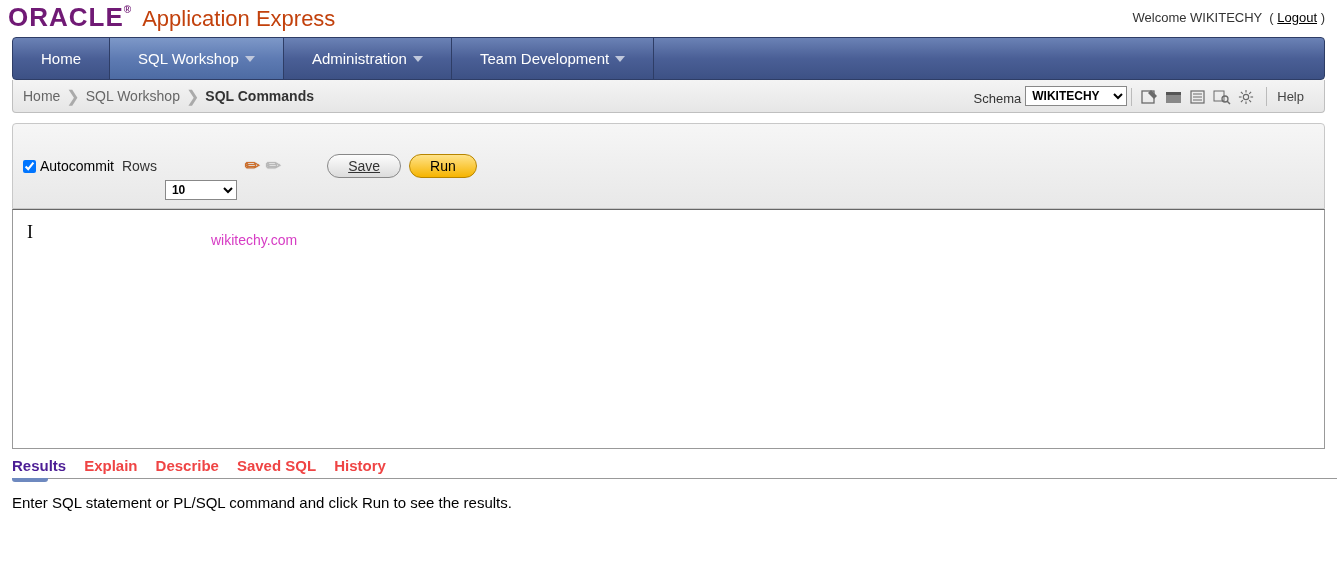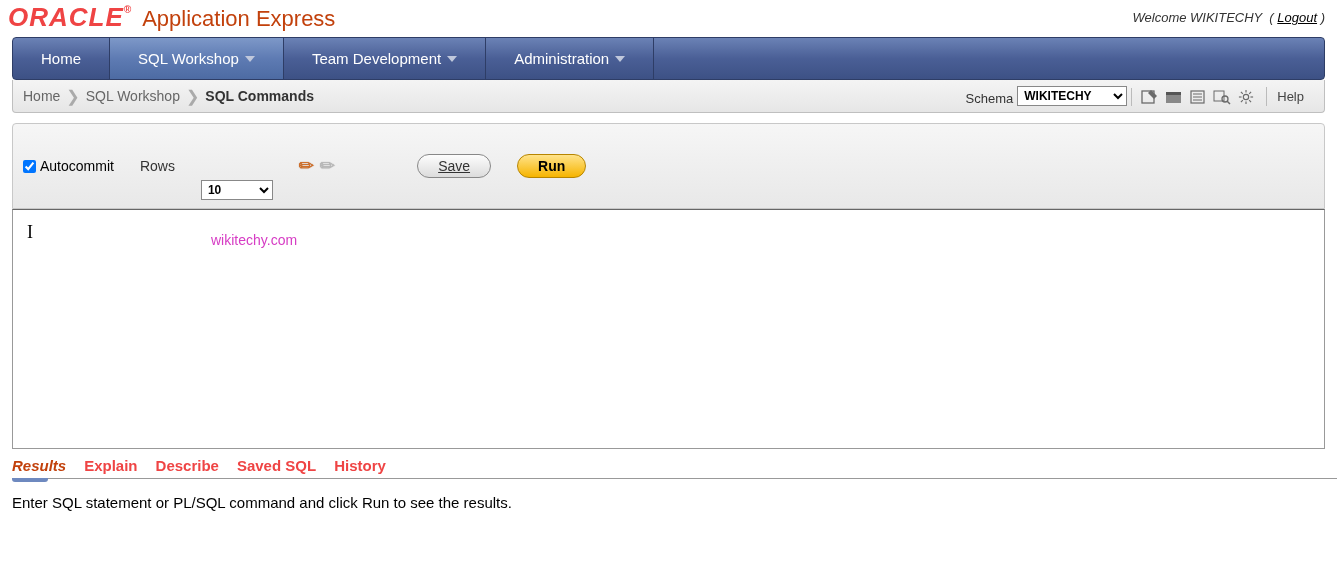--- a/index.html
+++ b/index.html
@@ -1,71 +1,71 @@
 <!DOCTYPE html>
 <html><head>
   <meta charset="utf-8">
   <style>
     * { margin: 0; padding: 0; box-sizing: border-box; }
     body { font-family: Arial, Helvetica, sans-serif; font-size: 13px; background: #fff; }
 
     
     .header { display: flex; align-items: center; padding: 2px 12px 0 8px; }
     .logo { display: flex; align-items: baseline; gap: 10px; }
-    .oracle-logo { font-family: Arial, sans-serif; font-weight: bold; font-size: 26px; color: #ef4444; letter-spacing: 1px; font-style: italic; }
+    .oracle-logo { font-family: Arial, sans-serif; font-weight: bold; font-size: 26px; color: #701a75; letter-spacing: 1px; }
     .oracle-logo sup { font-size: 10px; vertical-align: top; position: relative; top: 2px; }
     .app-express { font-size: 22px; color: #c2410c; font-weight: normal; }
-    .header-right { margin-left: auto; font-size: 13px; color: #333; font-style: italic; }
+    .header-right { margin-left: auto; font-size: 13px; color: #333; }
     .header-right a { color: #000; text-decoration: underline; }
     .header-right .paren { color: #333; }
 
     
     .main-nav { display: flex; margin: 4px 12px 0 12px; background: linear-gradient(to bottom, #6b82b5 0%, #4a5f96 50%, #3d5185 100%); border: 1px solid #2e3d66; border-radius: 4px; }
     .nav-item { padding: 12px 28px; color: #fff; font-size: 15px; border-right: 1px solid #2e3d66; cursor: pointer; display: flex; align-items: center; gap: 6px; }
     .nav-item.active { background: linear-gradient(to bottom, #7d98c8 0%, #5e7bb3 50%, #4d6ba3 100%); }
     .nav-item .caret { width: 0; height: 0; border-left: 5px solid transparent; border-right: 5px solid transparent; border-top: 6px solid #c0c8dc; }
 
     
     .sub-bar { display: flex; align-items: center; margin: 0 12px; padding: 6px 10px; background: linear-gradient(to bottom, #f4f4f4 0%, #e6e6e6 100%); border: 1px solid #bfbfbf; border-top: none; border-radius: 0 0 4px 4px; }
     .breadcrumb { display: flex; align-items: center; gap: 6px; color: #666; font-size: 14px; }
     .breadcrumb .crumb { cursor: pointer; }
     .breadcrumb .crumb.current { color: #333; font-weight: bold; }
     .breadcrumb .sep { color: #aaa; font-size: 16px; }
     .sub-right { margin-left: auto; display: flex; align-items: flex-end; gap: 4px; }
     .schema-label { font-size: 13px; color: #333; }
-    .schema-select { font-size: 12px; font-weight: bold; padding: 1px 2px; width: 110px; border: 1px solid #888; background: #fff; }
+    .schema-select { font-size: 12px; font-weight: bold; padding: 1px 2px; width: 102px; border: 1px solid #888; background: #fff; }
     .icon-row { display: flex; align-items: center; gap: 4px; padding-left: 8px; border-left: 1px solid #bbb; }
     .tool-icon { width: 20px; height: 18px; display: flex; align-items: center; justify-content: center; color: #6a6a6a; cursor: pointer; }
     .tool-icon svg { display: block; }
     .help-btn { padding: 2px 10px; color: #444; border-left: 1px solid #bbb; margin-left: 6px; cursor: pointer; }
 
     
-    .toolbar { margin: 10px 12px 0 12px; padding: 8px 10px; background: linear-gradient(to bottom, #f6f6f6 0%, #e8e8e8 100%); border: 1px solid #c8c8c8; border-radius: 4px 4px 0 0; display: flex; align-items: center; gap: 26px; }
+    .toolbar { margin: 10px 12px 0 12px; padding: 8px 10px; background: linear-gradient(to bottom, #f6f6f6 0%, #e8e8e8 100%); border: 1px solid #c8c8c8; border-radius: 4px 4px 0 0; display: flex; align-items: center; gap: 8px; }
     .chk-wrap { display: flex; align-items: center; gap: 4px; font-size: 14px; }
     .rows-label { font-size: 14px; color: #333; }
     .rows-select { font-size: 12px; font-weight: bold; padding: 1px 2px; width: 72px; border: 1px solid #888; background: #fff; margin-top: 48px; }
     .mini-icons { display: flex; gap: 6px; align-items: center; }
     .pencil { font-size: 18px; transform: rotate(-45deg); display: inline-block; cursor: pointer; }
     .pencil.orange { color: #d86b1f; text-shadow: 0 0 1px #8a3e00; }
     .pencil.gray { color: #bbb; text-shadow: 0 0 1px #888; }
     .btn { border-radius: 14px; padding: 3px 20px; font-size: 14px; border: 1px solid #888; cursor: pointer; }
     .btn-save { background: linear-gradient(to bottom, #fdfdfd 0%, #dcdcdc 100%); color: #333; text-decoration: underline; }
-    .btn-run { background: linear-gradient(to bottom, #ffe38a 0%, #f6b400 100%); color: #000; font-weight: bold; border-color: #b78500; text-align: center; }
+    .btn-run { background: linear-gradient(to bottom, #ffe38a 0%, #f6b400 100%); color: #000; font-weight: normal; border-color: #b78500; text-align: center; }
 
     
     .sql-area { margin: 0 12px; border: 1px solid #999; border-top: 1px solid #666; height: 240px; position: relative; background: #fff; }
     .sql-area textarea { width: 100%; height: 100%; border: none; outline: none; resize: none; font-family: Arial; font-size: 13px; padding: 4px; background: transparent; }
     .watermark { position: absolute; left: 198px; top: 22px; color: #d63cc4; font-size: 14px; pointer-events: none; }
     .cursor-ibeam { position: absolute; left: 14px; top: 12px; font-family: serif; font-size: 18px; color: #000; pointer-events: none; }
 
     
     .results-wrap { margin: 8px 0 0 12px; }
     .result-tabs { display: flex; gap: 18px; border-bottom: 1px solid #999; padding: 0 0 4px 0; font-size: 15px; }
     .result-tab { color: #ef4444; cursor: pointer; font-weight: bold; }
-    .result-tab.active { color: #c2410c; font-style: italic; }
+    .result-tab.active { color: #4c1d95; }
     .tab-underline { width: 36px; height: 4px; background: #6e89bf; margin-top: -1px; margin-left: 0; border-radius: 0 0 3px 3px; }
     .result-msg { padding: 12px 0; font-size: 15px; color: #000; }
   </style>
 </head>
 <body>
 
 <div class="header">
   <div class="logo">
     <span class="oracle-logo"><span>ORACLE</span><sup>®</sup></span>
     <span class="app-express">Application Express</span>
@@ -78,25 +78,25 @@
 
 <div class="main-nav">
   <div class="nav-item">
     <span>Home</span>
   </div>
   <div class="nav-item active">
     <span>SQL Workshop</span>
     <span class="caret"></span>
   </div>
   <div class="nav-item">
-    <span>Team Development</span>
+    <span>Administration</span>
     <span class="caret"></span>
   </div>
   <div class="nav-item">
-    <span>Administration</span>
+    <span>Team Development</span>
     <span class="caret"></span>
   </div>
 </div>
 
 <div class="sub-bar">
   <div class="breadcrumb">
     <span class="crumb">Home</span>
     <span class="sep">❯</span>
     <span class="crumb">SQL Workshop</span>
     <span class="sep">❯</span>

